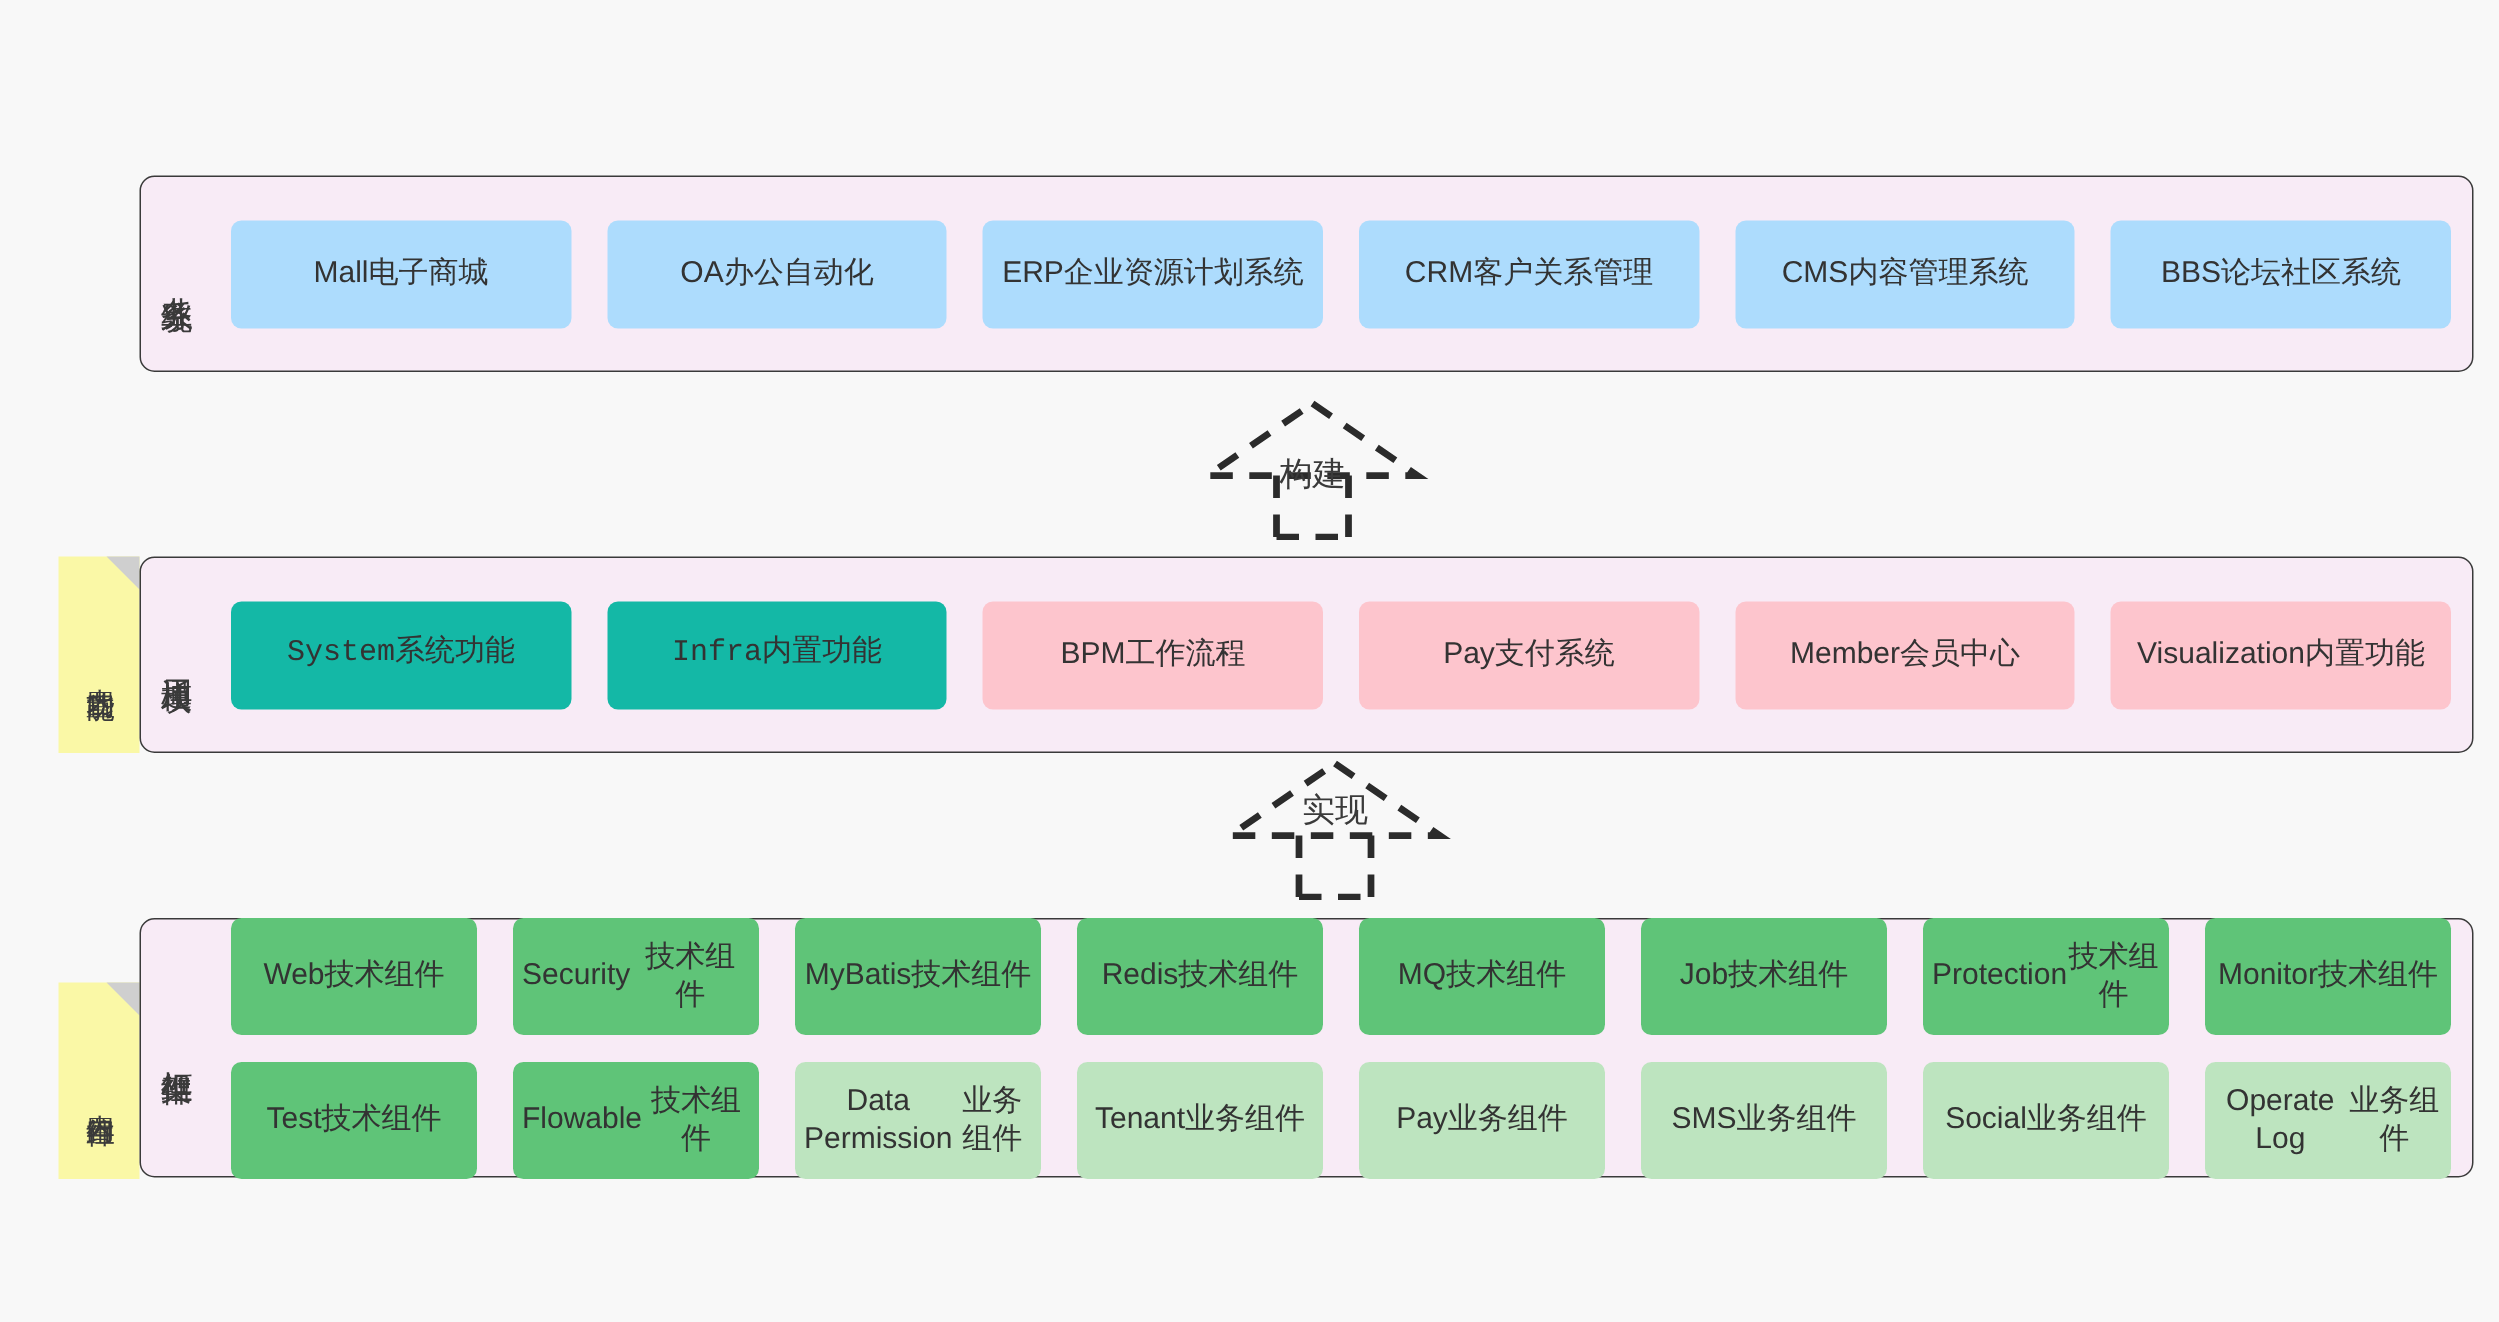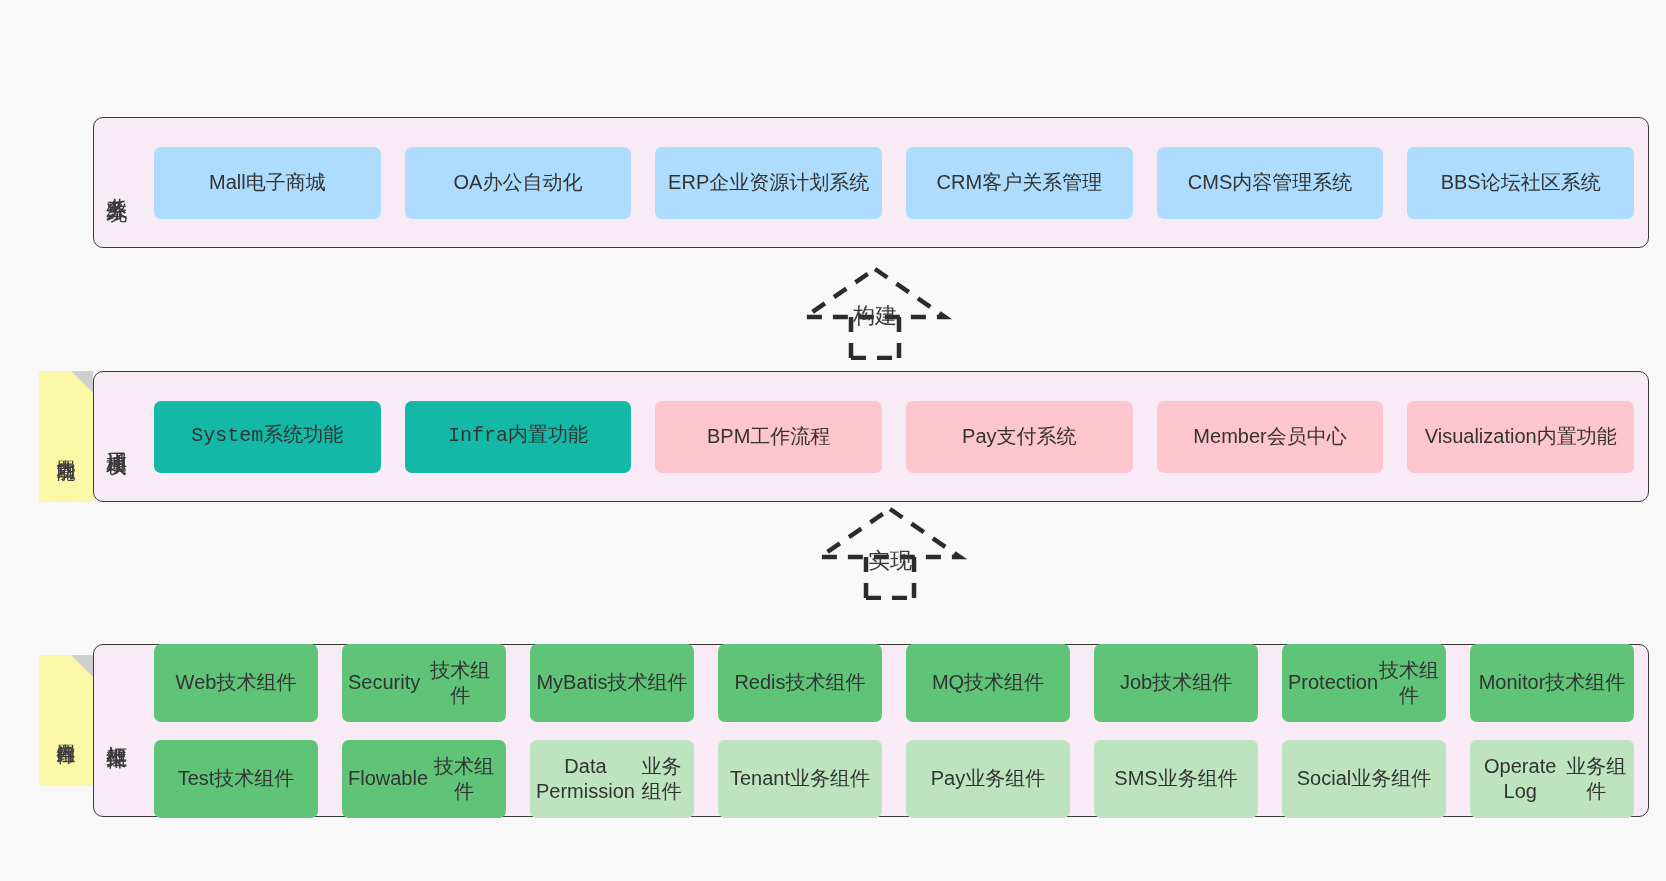--- a/index.html
+++ b/index.html
@@ -77,21 +77,21 @@
   
   .sw-blue        { background: #ADDCFD; }
   .sw-red         { background: #14b8a6; font-family: Liberation Mono, monospace; }
   .sw-pink        { background: #FDC5CD; }
   .sw-green       { background: #5FC478; }
   .sw-lightgreen  { background: #BDE4BF; }
 
   
   #layer-business { left: 93px;  top: 117px; width: 1556px; height: 131px; }
   #layer-modules  { left: 93px;  top: 371px; width: 1556px; height: 131px; }
-  #layer-framework{ left: 93px;  top: 612px; width: 1556px; height: 173px; margin-top: 32px; }
+  #layer-framework{ left: 93px;  top: 612px; width: 1556px; height: 173px; }
 
   #layer-business .cell { height: 72px; }
   #layer-modules  .cell { height: 72px; }
   #layer-framework .cell { height: 78px; }
 
   
   .note {
     position: absolute;
     width: 54px;
     background: #FAF8A6;
@@ -126,21 +126,21 @@
   .realize .rz-label {
     position: absolute;
     font-size: 22px;
     color: #3A3A3A;
     background: transparent;
     white-space: nowrap;
   }
   #arrow-build   { left: 795px; top: 265px; width: 160px; height: 95px; }
   #arrow-build .rz-label   { left: 58px; top: 36px; }
   #arrow-implement { left: 810px; top: 505px; width: 160px; height: 95px; }
-  #arrow-implement .rz-label { left: 58px; top: 41px; }
+  #arrow-implement .rz-label { left: 58px; top: 20px; }
 </style>
 </head>
 <body>
 
 <div id="canvas">
 
   <div class="layer" id="layer-business">
     <div class="layer-title">业务系统</div>
     <div class="layer-body">
       <div class="row" id="row-business">

